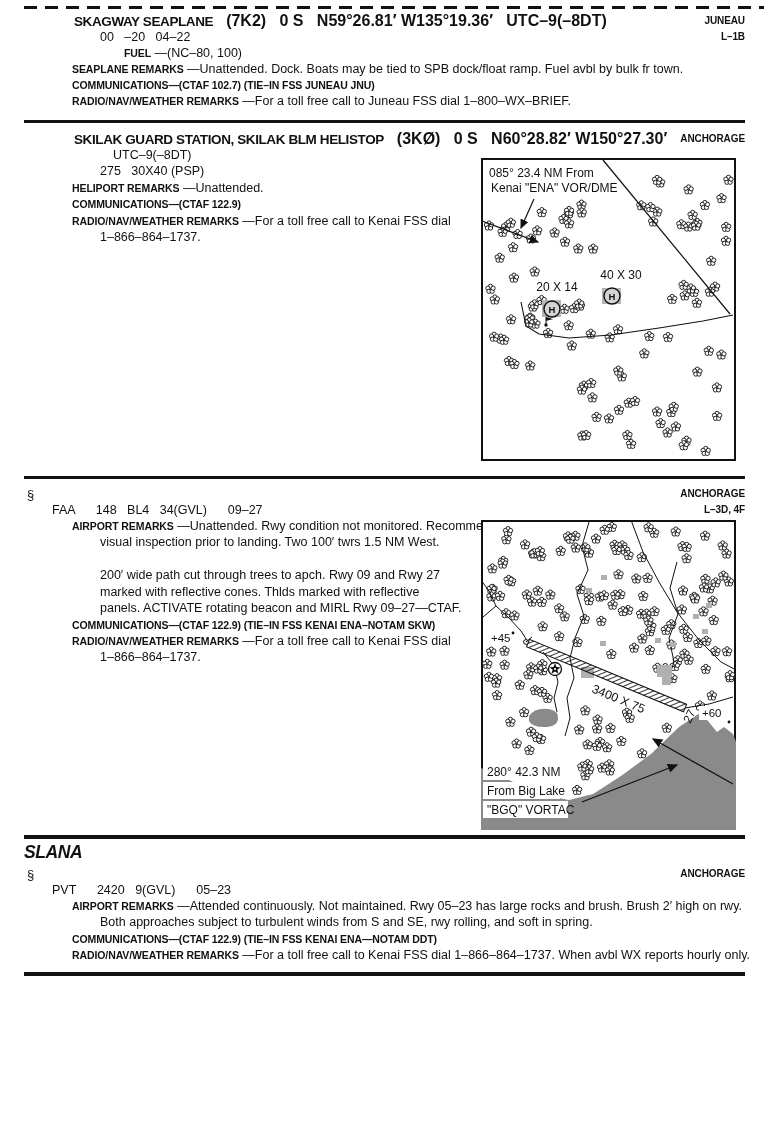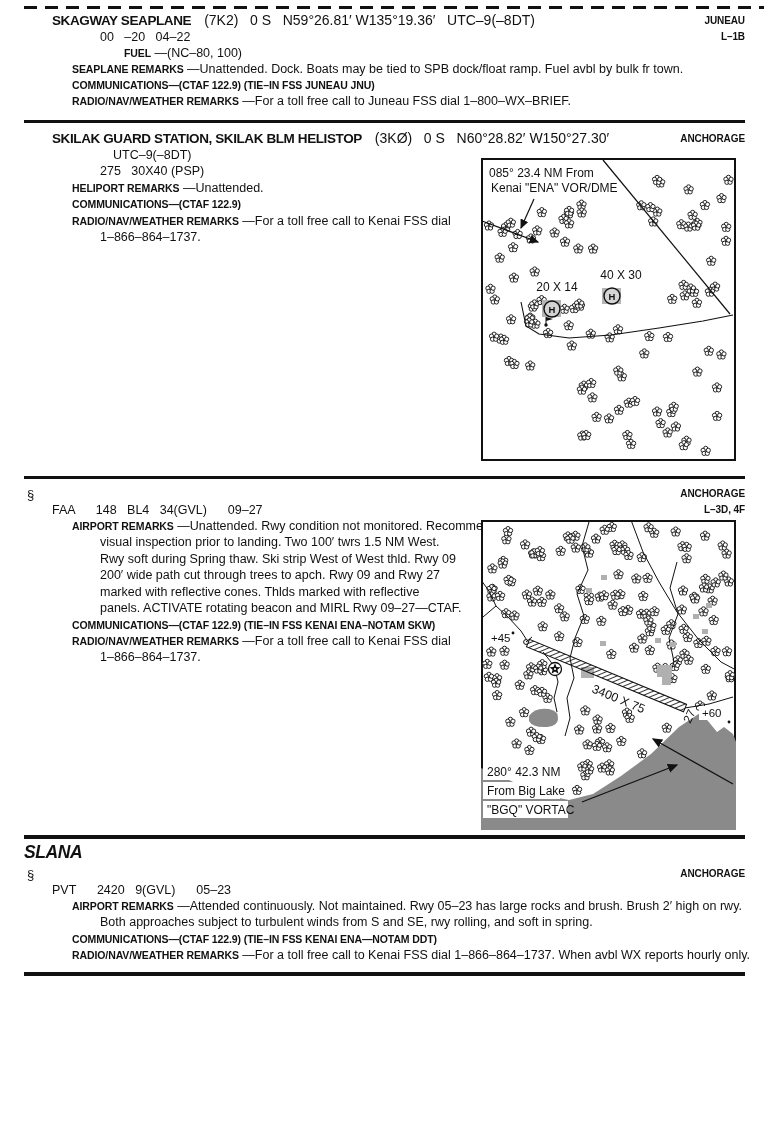--- a/index.html
+++ b/index.html
@@ -1,20 +1,20 @@
 <!DOCTYPE html>
 <html><head>
 <meta charset="utf-8">
 <style>
   html,body{margin:0;padding:0;background:#fff;}
   .page{position:relative;width:778px;height:1130px;background:#fff;overflow:hidden;
         font-family:"Liberation Sans",sans-serif;color:#111;}
   .ln{position:absolute;white-space:pre;font-size:12.5px;line-height:15px;color:#111;}
-  .nm{font-weight:700;font-size:13.5px;letter-spacing:-0.4px;}
-  .inf{margin-left:13px;font-weight:400;font-size:14px;letter-spacing:0;}
+  .nm{font-weight:700;font-size:13.5px;letter-spacing:-0.4px;margin-left:22px;}
+  .inf{margin-left:13px;font-weight:700;font-size:16px;letter-spacing:0;}
   .lbl{font-weight:700;font-size:10.5px;letter-spacing:-0.1px;padding-left:24px;}
   .city{position:absolute;right:33px;font-weight:700;font-size:10px;letter-spacing:-0.1px;white-space:pre;}
   .sec{position:absolute;left:27px;font-size:13px;}
   .rule{position:absolute;left:24px;width:721px;background:#111;}
   .dashedrule{position:absolute;left:24px;top:6px;width:740px;height:3px;
       background:repeating-linear-gradient(90deg,#111 0 13px,transparent 13px 21px);}
   .cityhead{position:absolute;left:24px;font-size:17.5px;font-weight:700;letter-spacing:-0.4px;font-style:italic;}
   .diag{position:absolute;}
   svg text{font-family:"Liberation Sans",sans-serif;fill:#111;}
 </style>
@@ -24,21 +24,21 @@
 <div class="page">
 
   <div class="dashedrule"></div>
 
   <div class="ln" style="left:52px;top:13px"><span class="nm">SKAGWAY SEAPLANE</span><span class="inf">(7K2)   0 S   N59°26.81′ W135°19.36′   UTC–9(–8DT)</span></div>
   <div class="city" style="top:15px">JUNEAU</div>
   <div class="ln" style="left:100px;top:30px">00   –20   04–22</div>
   <div class="city" style="top:31px">L–1B</div>
   <div class="ln" style="left:100px;top:46px"><span class="lbl">FUEL</span><span> —(NC–80, 100)</span></div>
   <div class="ln" style="left:48px;top:62px"><span class="lbl">SEAPLANE REMARKS</span><span> —Unattended. Dock. Boats may be tied to SPB dock/float ramp. Fuel avbl by bulk fr town.</span></div>
-  <div class="ln" style="left:48px;top:78px"><span class="lbl">COMMUNICATIONS—(CTAF 122.9) (TIE–IN FSS JUNEAU JNU)</span></div>
+  <div class="ln" style="left:48px;top:78px"><span class="lbl">COMMUNICATIONS—(CTAF 102.7) (TIE–IN FSS JUNEAU JNU)</span></div>
   <div class="ln" style="left:48px;top:94px"><span class="lbl">RADIO/NAV/WEATHER REMARKS</span><span> —For a toll free call to Juneau FSS dial 1–800–WX–BRIEF.</span></div>
 
   <div class="rule" style="top:120px;height:3px"></div>
 
   <div class="ln" style="left:52px;top:131px"><span class="nm">SKILAK GUARD STATION, SKILAK BLM HELISTOP</span><span class="inf">(3KØ)   0 S   N60°28.82′ W150°27.30′</span></div>
   <div class="city" style="top:133px">ANCHORAGE</div>
   <div class="ln" style="left:113px;top:148px">UTC–9(–8DT)</div>
   <div class="ln" style="left:100px;top:164px">275   30X40 (PSP)</div>
   <div class="ln" style="left:48px;top:181px"><span class="lbl">HELIPORT REMARKS</span><span> —Unattended.</span></div>
   <div class="ln" style="left:48px;top:197px"><span class="lbl">COMMUNICATIONS—(CTAF 122.9)</span></div>
@@ -196,21 +196,20 @@
   </svg>
 
   <div class="rule" style="top:476px;height:3px"></div>
 
   <div class="sec" style="top:487px">§</div>
   <div class="city" style="top:488px">ANCHORAGE</div>
   <div class="ln" style="left:52px;top:503px">FAA      148   BL4   34(GVL)      09–27</div>
   <div class="city" style="top:504px">L–3D, 4F</div>
   <div class="ln" style="left:48px;top:519px"><span class="lbl">AIRPORT REMARKS</span><span> —Unattended. Rwy condition not monitored. Recommend</span></div>
   <div class="ln" style="left:100px;top:535px">visual inspection prior to landing. Two 100′ twrs 1.5 NM West.</div>
-  <div class="ln" style="left:100px;top:552px">Rwy soft during Spring thaw. Ski strip West of West thld. Rwy 09</div>
   <div class="ln" style="left:100px;top:568px">200′ wide path cut through trees to apch. Rwy 09 and Rwy 27</div>
   <div class="ln" style="left:100px;top:585px">marked with reflective cones. Thlds marked with reflective</div>
   <div class="ln" style="left:100px;top:601px">panels. ACTIVATE rotating beacon and MIRL Rwy 09–27—CTAF.</div>
   <div class="ln" style="left:48px;top:618px"><span class="lbl">COMMUNICATIONS—(CTAF 122.9) (TIE–IN FSS KENAI ENA–NOTAM SKW)</span></div>
   <div class="ln" style="left:48px;top:634px"><span class="lbl">RADIO/NAV/WEATHER REMARKS</span><span> —For a toll free call to Kenai FSS dial</span></div>
   <div class="ln" style="left:100px;top:650px">1–866–864–1737.</div>
 
   <svg class="diag" style="left:481px;top:520px" width="255" height="310" viewBox="0 0 255 310">
     <rect x="1" y="1" width="253" height="308" fill="#fff" stroke="#111" stroke-width="2"></rect>
     <g class="trees">

